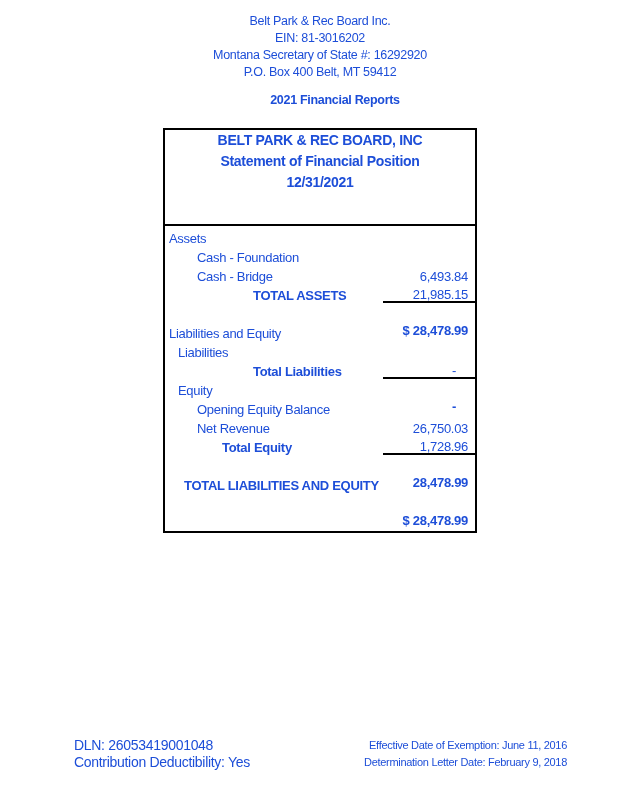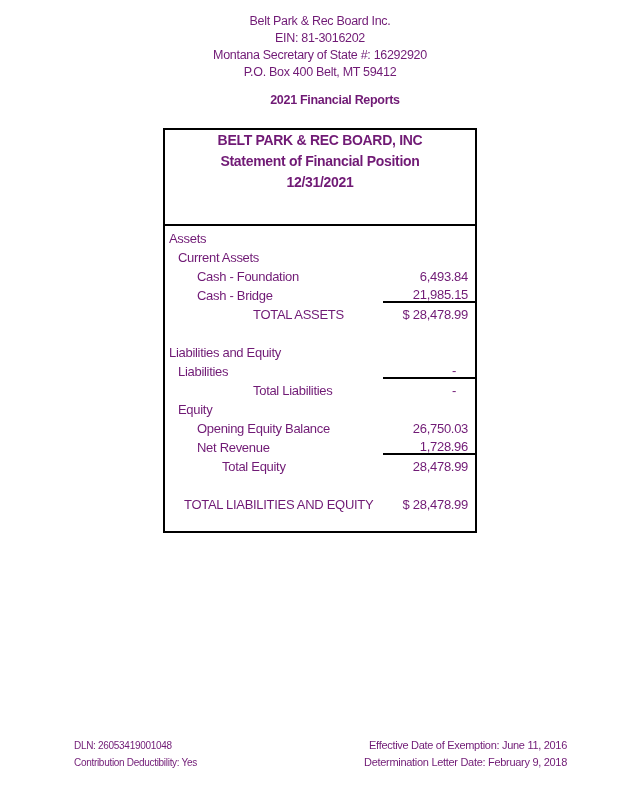--- a/index.html
+++ b/index.html
@@ -1,56 +1,56 @@
 <!DOCTYPE html>
 <html><head>
 <meta charset="utf-8">
 <style>
   html,body { margin:0; padding:0; background:#ffffff; }
   .page {
     position:relative; width:640px; height:790px; background:#ffffff;
-    font-family:"Liberation Sans", sans-serif; color:#701a75;
+    font-family:"Liberation Sans", sans-serif; color:#1d4ed8;
     letter-spacing:-0.3px; overflow:hidden;
   }
   .doc-header {
     position:absolute; top:13px; left:0; right:0;
     text-align:center; font-size:12.5px; line-height:17px;
   }
   .section-title {
     position:absolute; top:93px; left:0; right:0;
     text-align:center; font-size:12.5px; font-weight:bold;margin-left:30px;
   }
   .statement-box {
     position:absolute; left:163px; top:128px; width:310px; height:401px;
     border:2px solid #000000; background:#ffffff;
   }
   .box-header {
     box-sizing:border-box; height:96px; border-bottom:2px solid #000000;
     text-align:center; 
   }
   .box-header div { font-weight:bold; font-size:14px; line-height:21px; }
   .box-body { padding-top:3px; }
-  .row { display:flex; height:19px; line-height:19px; font-size:13px; }
+  .row { display:flex; height:19px; line-height:19px; font-size:13px;flex-direction:column; }
   .row .label { white-space:nowrap; }
   .row .value {
     margin-left:auto; width:92px; text-align:right; padding-right:7px;
     box-sizing:border-box; white-space:nowrap;
   }
-  .row.bold { font-weight:normal; }
+  .row.bold { font-weight:bold;gap:16px; }
   .row.underline-value .value { border-bottom:2px solid #000000; height:17px; line-height:17px; }
   .row.dash-value .value { padding-right:19px; }
   .ind-0 .label { padding-left:4px; }
   .ind-1 .label { padding-left:13px; }
   .ind-2 .label { padding-left:32px; }
   .ind-3 .label { padding-left:88px; }
   .ind-4 .label { padding-left:57px; }
   .ind-5 .label { padding-left:19px; }
   .doc-footer-left {
     position:absolute; left:74px; top:737px;
-    font-size:10px; line-height:17px; text-align:left;
+    font-size:14px; line-height:17px; text-align:left;
   }
   .doc-footer-right {
     position:absolute; right:73px; top:737px;
     font-size:11px; line-height:17px; text-align:right;
   }
 </style>
 </head>
 <body>
 
 <div class="page">
@@ -74,24 +74,20 @@
       <div>Statement of Financial Position</div>
       <div>12/31/2021</div>
     </div>
     <div class="box-body">
 
         <div class="row ind-0">
           <div class="label">Assets</div>
           <div class="value"></div>
         </div>
 
-        <div class="row ind-1">
-          <div class="label">Current Assets</div>
-          <div class="value"></div>
-        </div>
 
         <div class="row ind-2">
           <div class="label">Cash - Foundation</div>
           <div class="value">6,493.84</div>
         </div>
 
         <div class="row underline-value ind-2">
           <div class="label">Cash - Bridge</div>
           <div class="value">21,985.15</div>
         </div>

